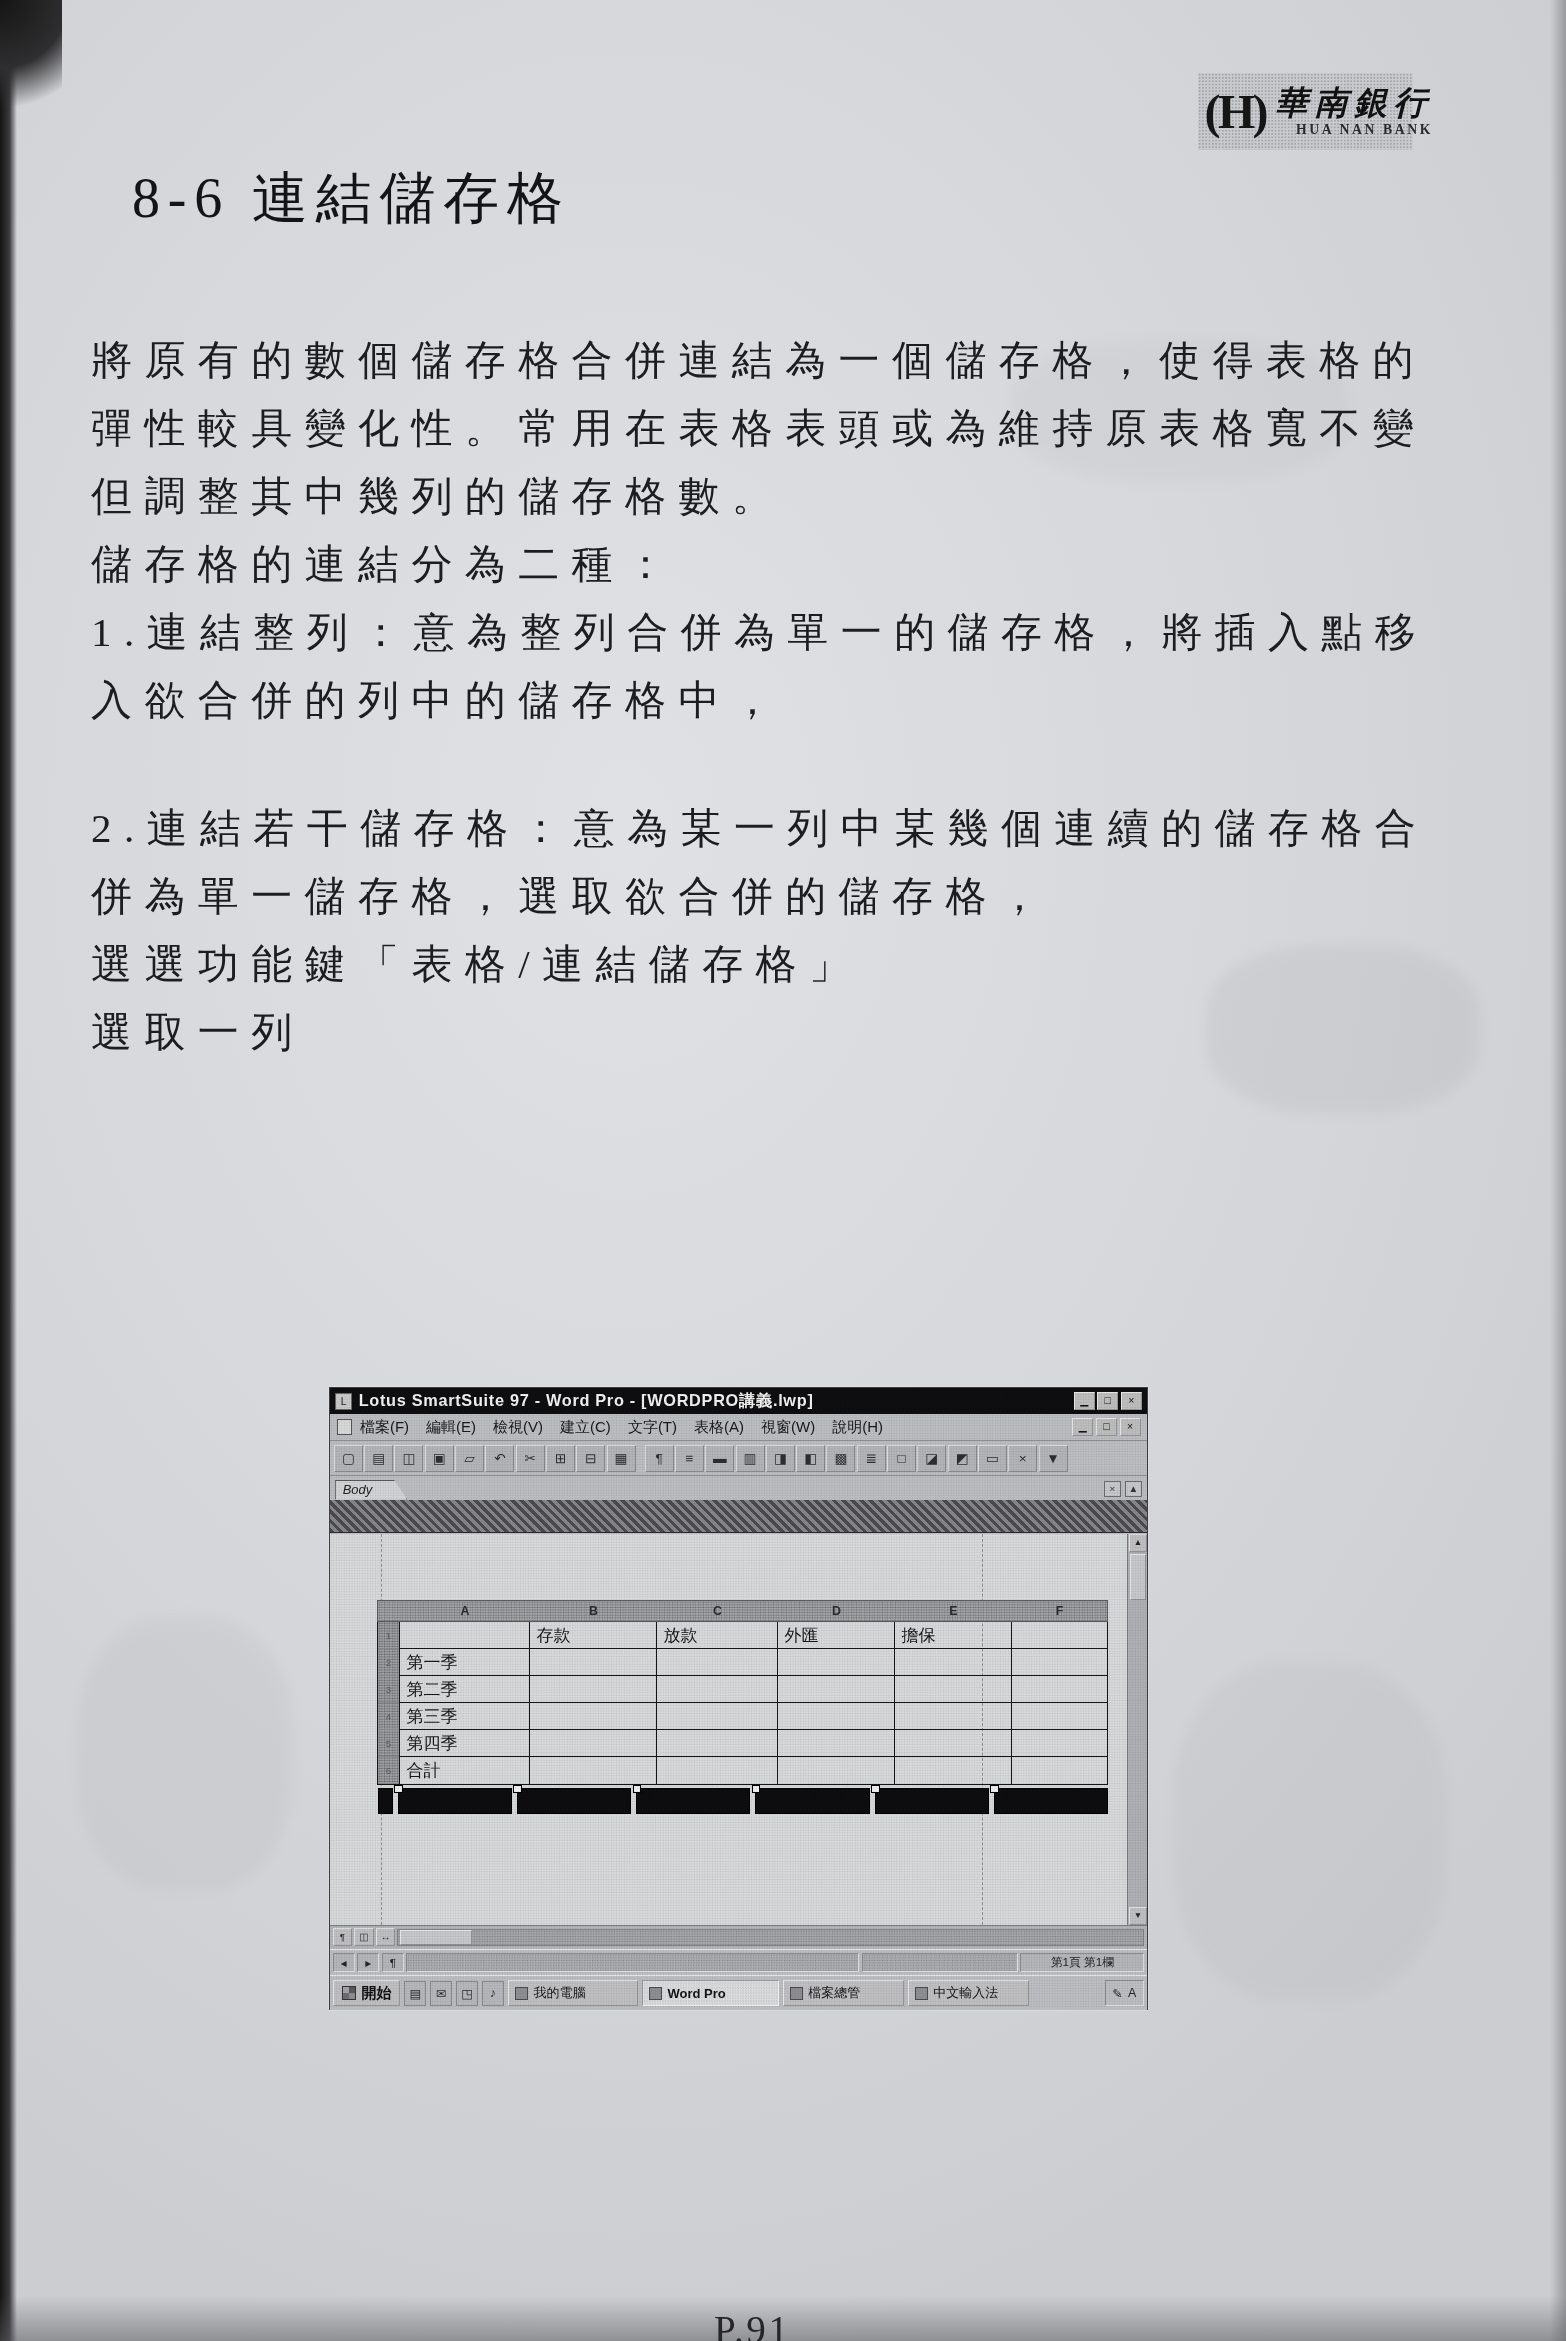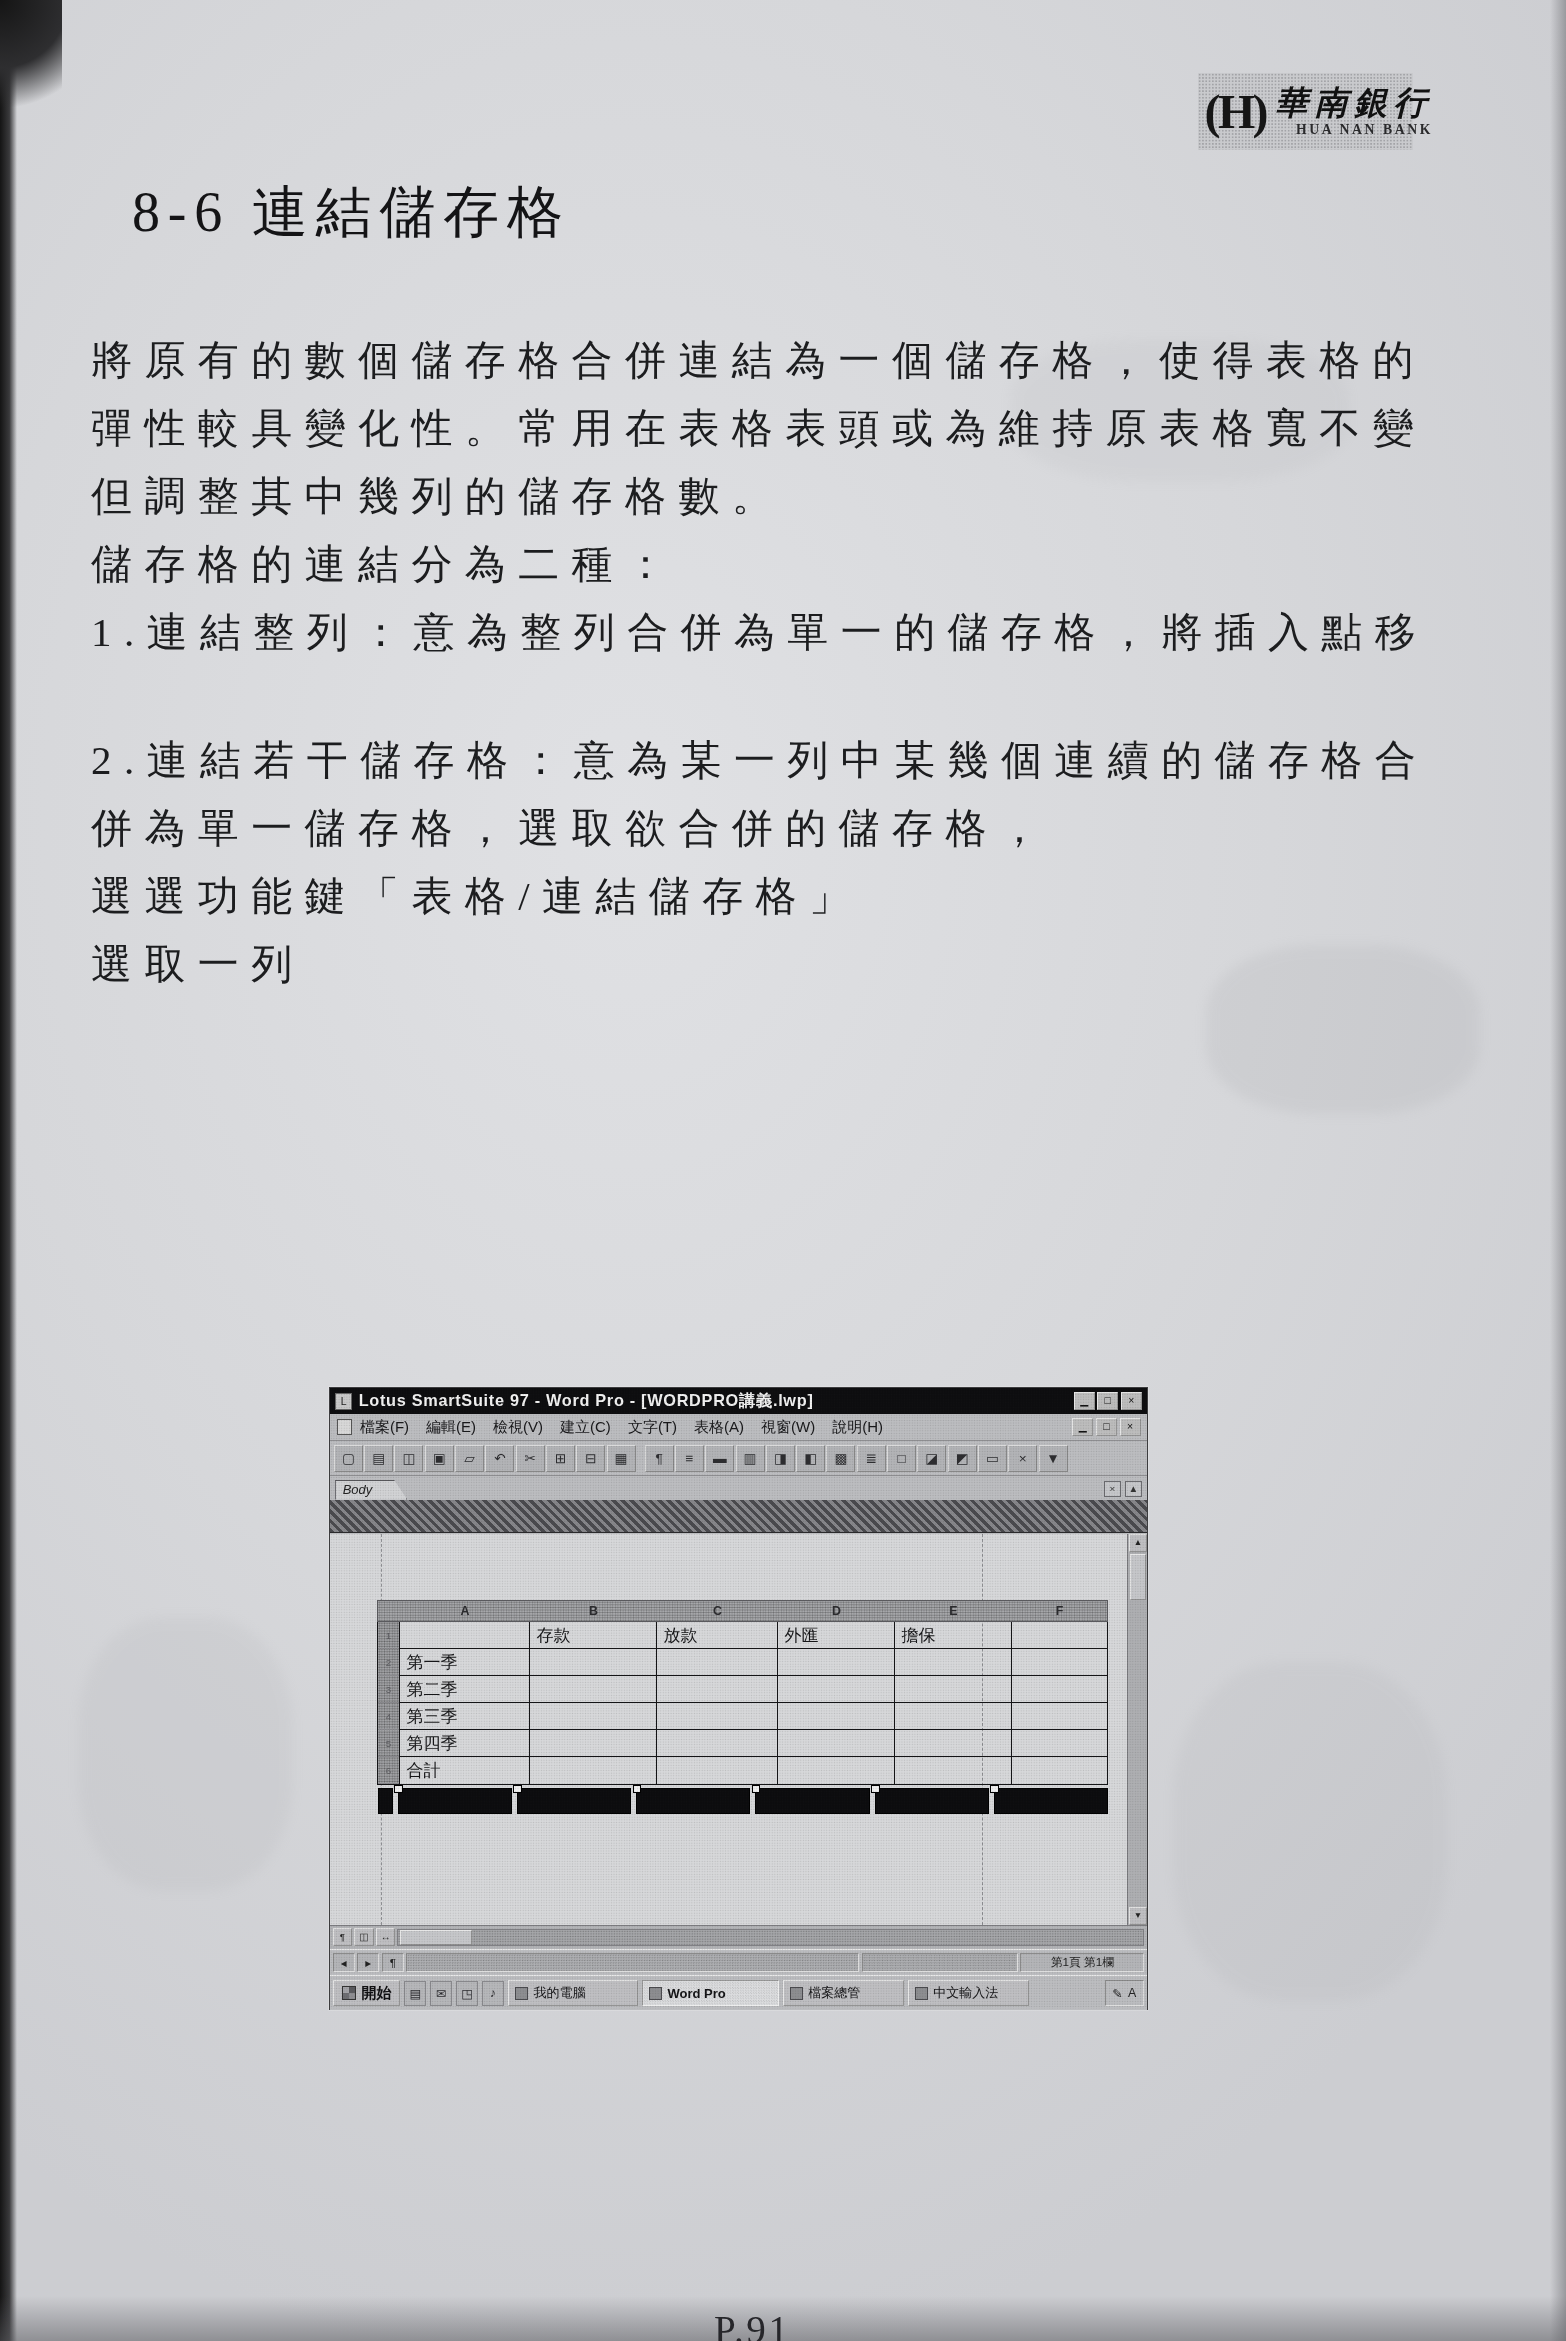--- a/index.html
+++ b/index.html
@@ -26,21 +26,21 @@
     background:
       radial-gradient(circle, rgba(90,90,95,.35) 0.7px, transparent 1px) 0 0/3.3px 3.3px,
       #c9cacd;
     display:flex;align-items:center;padding:3.9px 6.5px;}
   .logo-mark{font-family:"Liberation Serif",serif;font-weight:bold;font-size:48px;line-height:48px;color:#161616;letter-spacing:-2.6px;}
   .logo-txt{margin-left:9px;display:flex;flex-direction:column;align-items:flex-end;}
   .logo-zh{font-size:33px;font-weight:bold;color:#111;letter-spacing:6.5px;font-style:italic;line-height:37px;white-space:nowrap;}
   .logo-en{font-size:13.7px;font-weight:bold;color:#2a2a2c;letter-spacing:2.6px;white-space:nowrap;margin-left:18px;}
 
   
-  .heading{position:absolute;left:132px;top:175px;font-size:56px;letter-spacing:7.8px;color:#141416;white-space:nowrap;}
+  .heading{position:absolute;left:132px;top:161px;font-size:56px;letter-spacing:7.8px;color:#141416;white-space:nowrap;}
   .bodytext{position:absolute;left:91px;top:326px;width:1421px;}
   .tline{font-size:41px;letter-spacing:12.4px;line-height:68px;white-space:nowrap;color:#1c1d1f;}
   .gap{height:60px;}
 
   
   .pagenum{position:absolute;left:714px;top:2307px;font-size:39px;letter-spacing:2.6px;color:#26262a;}
 
   
   .shot{position:absolute;left:329px;top:1387px;width:819px;height:623px;
     background:#bcbdc0;border:1.3px solid #3c3c3e;
@@ -158,20 +158,21 @@
   </div>
 
   <div class="heading">8-6 連結儲存格</div>
 
   <div class="bodytext">
     <div class="tline">將原有的數個儲存格合併連結為一個儲存格，使得表格的</div>
     <div class="tline">彈性較具變化性。常用在表格表頭或為維持原表格寬不變</div>
     <div class="tline">但調整其中幾列的儲存格數。</div>
     <div class="tline">儲存格的連結分為二種：</div>
     <div class="tline">1.連結整列：意為整列合併為單一的儲存格，將插入點移</div>
+    <div class="tline">入欲合併的列中的儲存格中，</div>
     <div class="gap"></div>
     <div class="tline">2.連結若干儲存格：意為某一列中某幾個連續的儲存格合</div>
     <div class="tline">併為單一儲存格，選取欲合併的儲存格，</div>
     <div class="tline">選選功能鍵「表格/連結儲存格」</div>
     <div class="tline">選取一列</div>
   </div>
 
   <div class="shot">
 
     <div class="titlebar">

